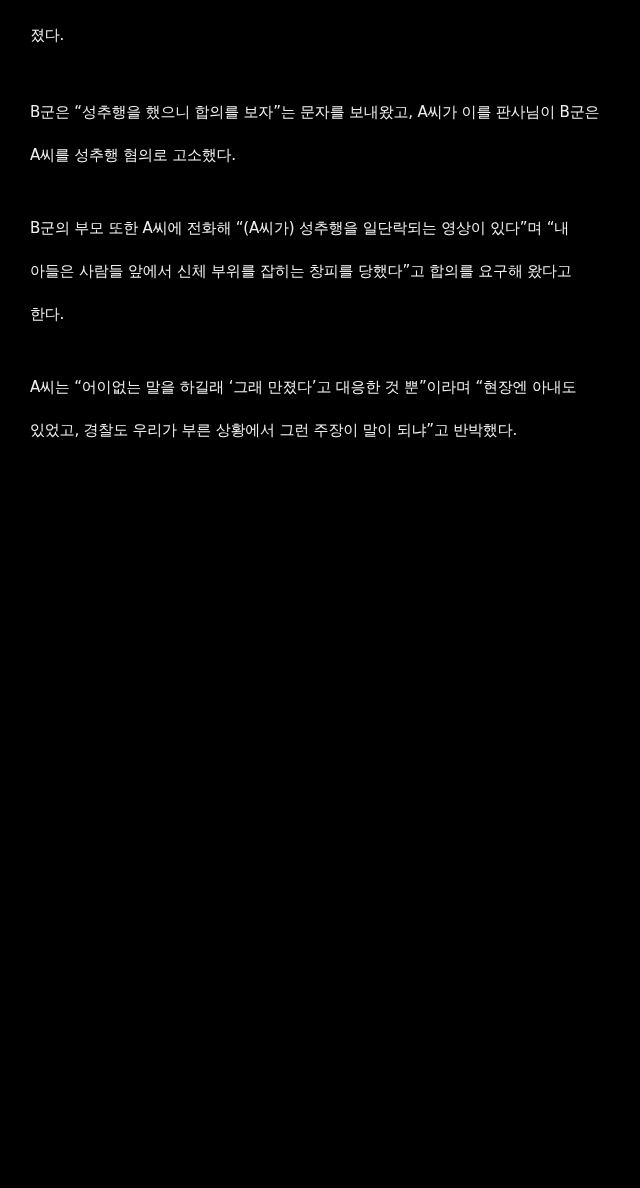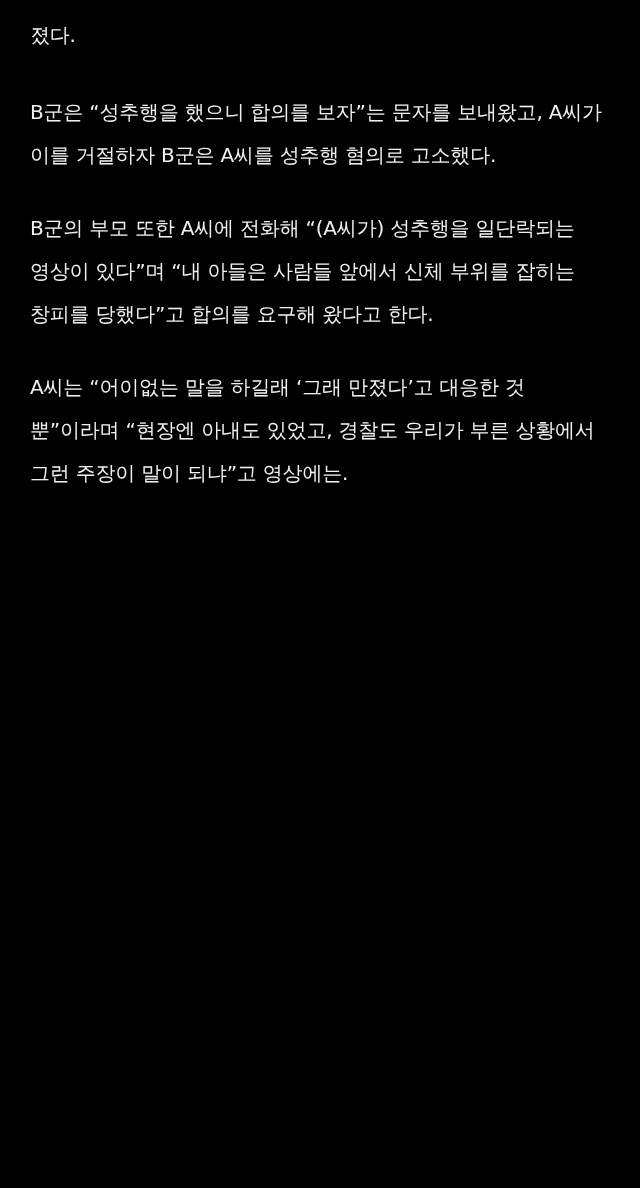--- a/index.html
+++ b/index.html
@@ -16,21 +16,21 @@
     -webkit-font-smoothing: antialiased;
   }
   .article {
     box-sizing: border-box;
     width: 640px;
     min-height: 1188px;
     padding: 14px 30px 24px 30px;
     background: #000000;
   }
   .para {
-    font-size: 20px;
+    font-size: 15px;
     line-height: 43px;
     letter-spacing: -0.2px;
     color: #f0f0f0;
     margin: 0 0 30px 0;
     word-break: keep-all;
     overflow-wrap: break-word;
     text-align: left;
     white-space: pre-wrap;
   }
   .para:last-child {
@@ -38,16 +38,16 @@
   }
   .para.first {
     margin-bottom: 34px;
   }
 </style>
 </head>
 <body>
 
 <div class="article">
   <p class="para first">졌다.</p>
-  <p class="para">B군은 “성추행을 했으니 합의를 보자”는 문자를 보내왔고, A씨가 이를 거절하자 B군은 A씨를 성추행 혐의로 고소했다.</p>
+  <p class="para">B군은 “성추행을 했으니 합의를 보자”는 문자를 보내왔고, A씨가 이를 판사님이 B군은 A씨를 성추행 혐의로 고소했다.</p>
   <p class="para">B군의 부모 또한 A씨에 전화해 “(A씨가) 성추행을 일단락되는 영상이 있다”며 “내 아들은 사람들 앞에서 신체 부위를 잡히는 창피를 당했다”고 합의를 요구해 왔다고 한다.</p>
-  <p class="para">A씨는 “어이없는 말을 하길래 ‘그래 만졌다’고 대응한 것 뿐”이라며 “현장엔 아내도 있었고, 경찰도 우리가 부른 상황에서 그런 주장이 말이 되냐”고 영상에는.</p>
+  <p class="para">A씨는 “어이없는 말을 하길래 ‘그래 만졌다’고 대응한 것 뿐”이라며 “현장엔 아내도 있었고, 경찰도 우리가 부른 상황에서 그런 주장이 말이 되냐”고 반박했다.</p>
 </div>
 
 </body></html>

